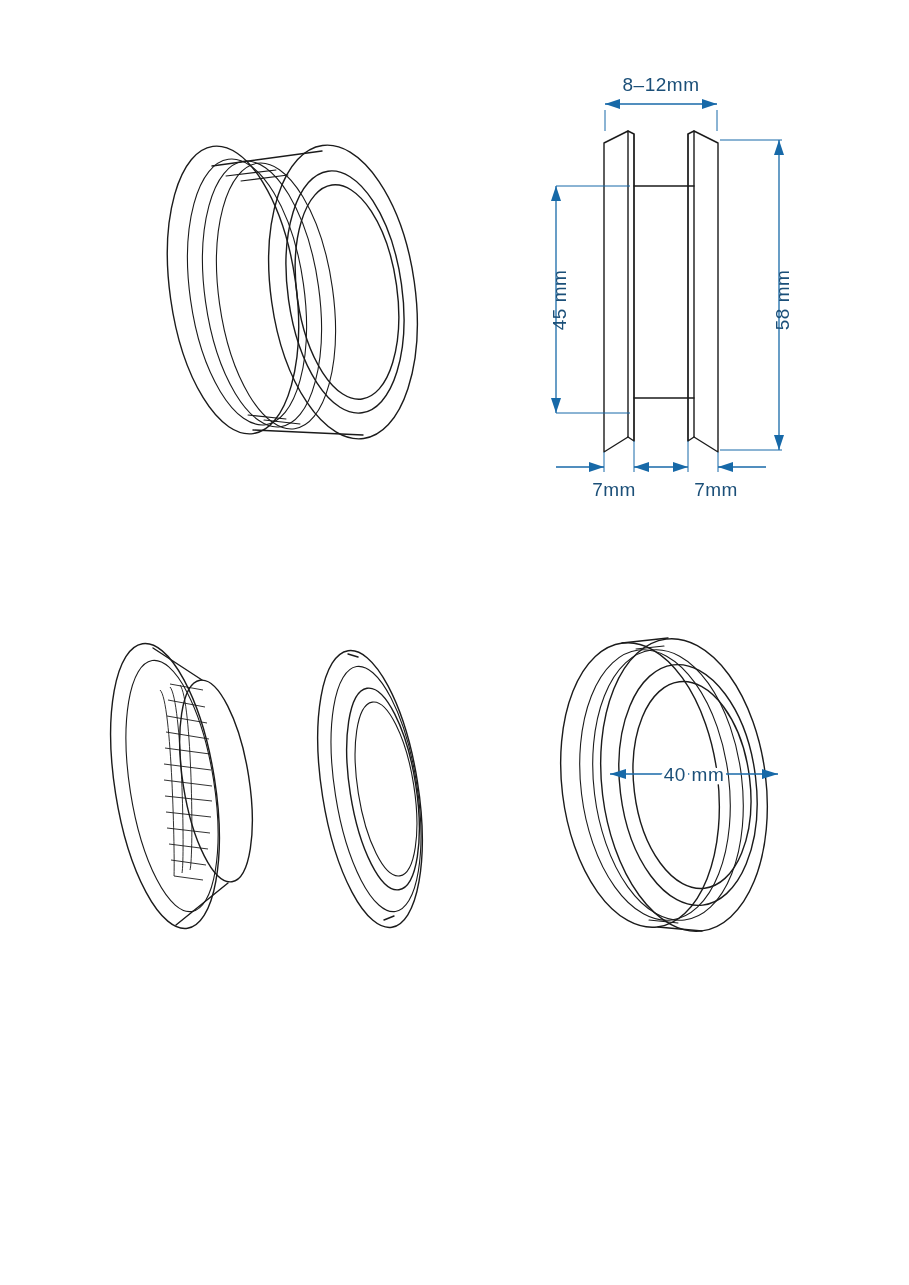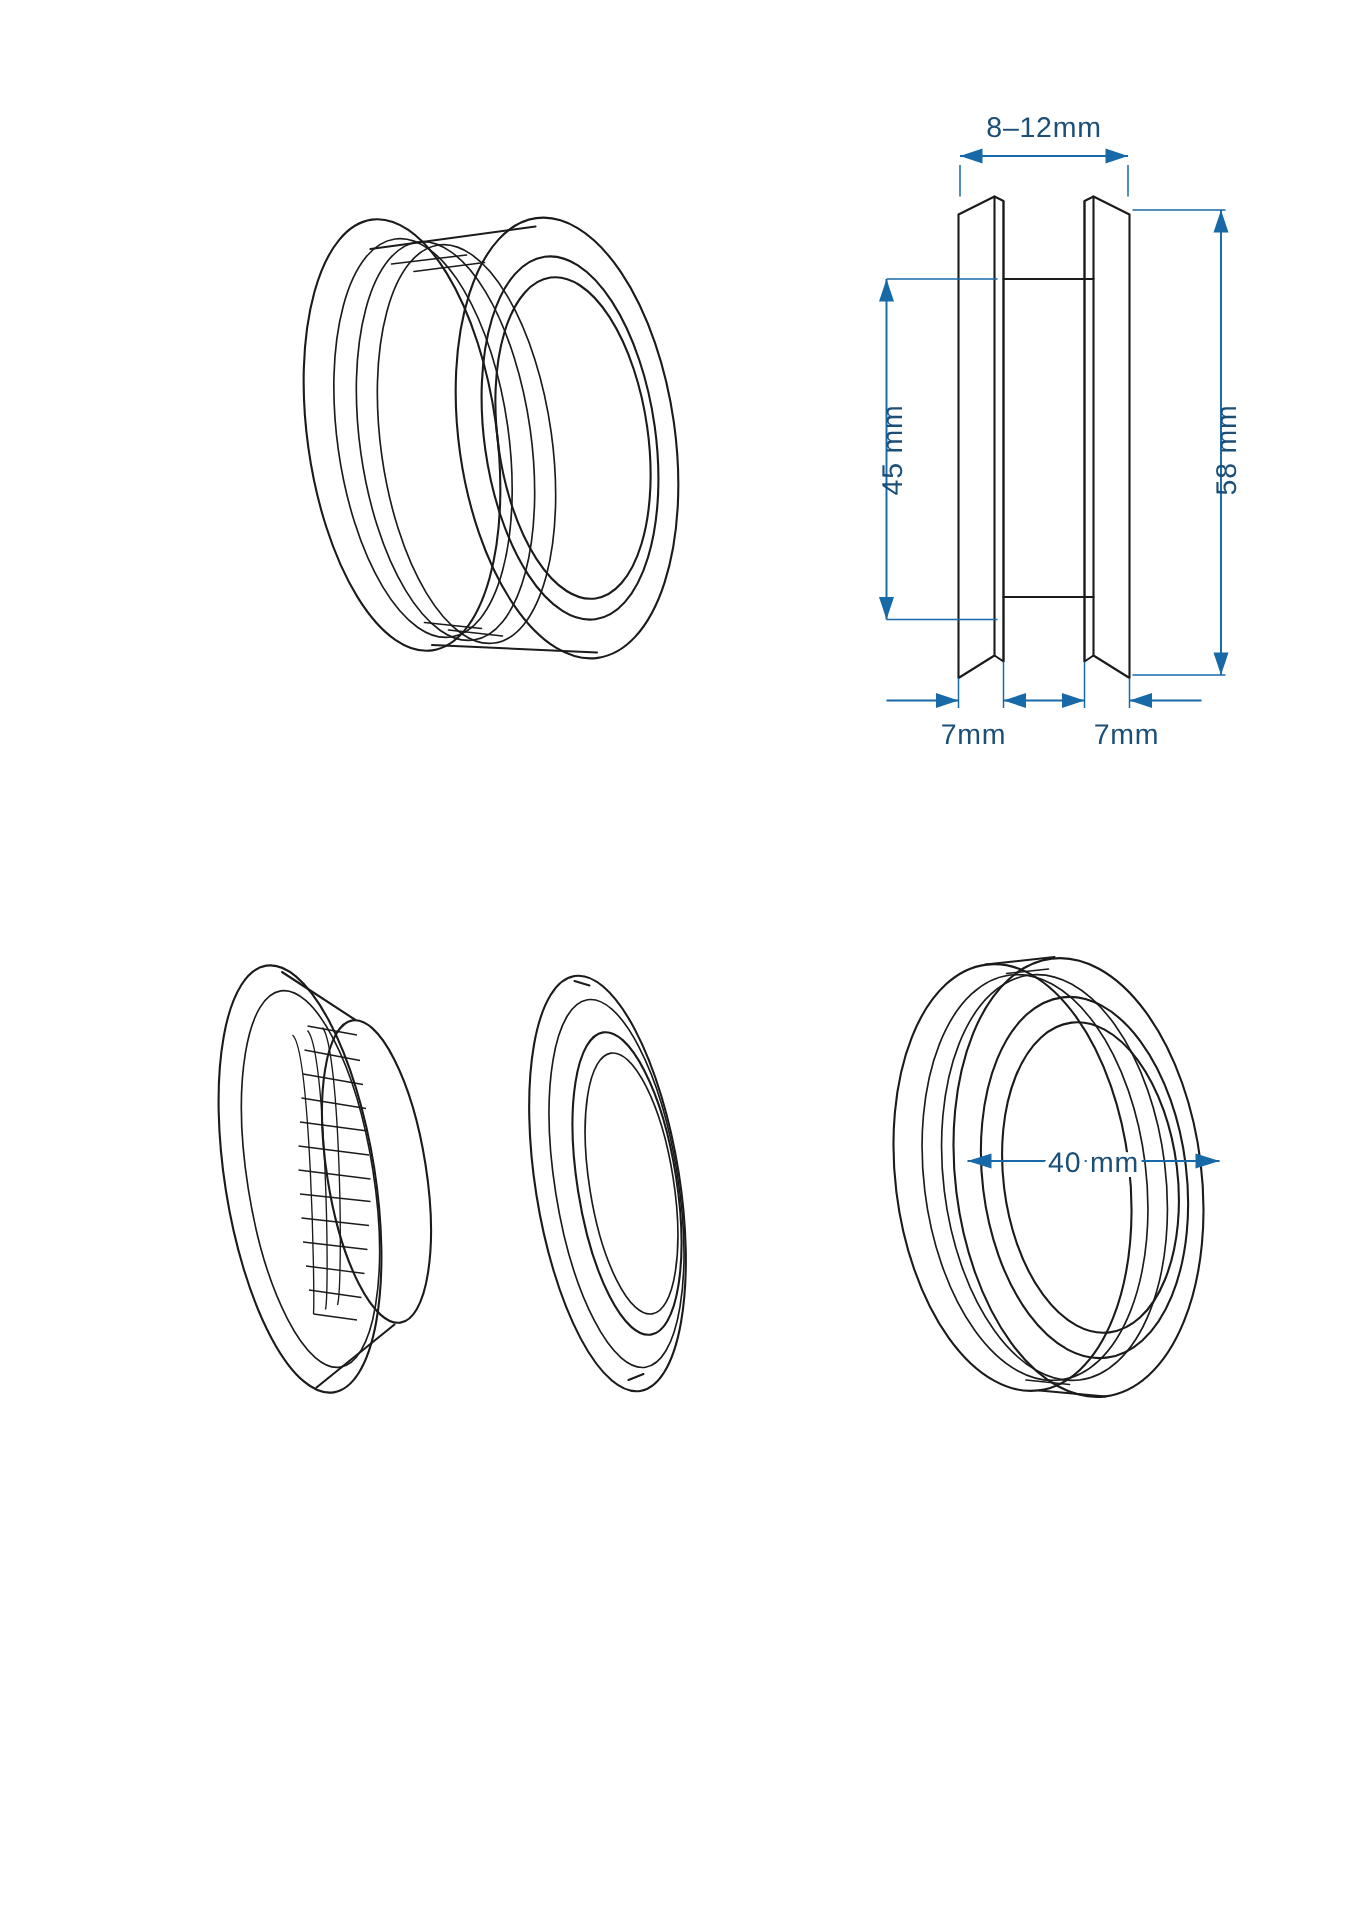--- a/index.html
+++ b/index.html
@@ -12,21 +12,20 @@
     height: 1285px;
     font-family: "Liberation Sans", sans-serif;
     color: #1a1a1a;
     position: relative;
     overflow: hidden;
   }
   #sheet {
     position: absolute;
     inset: 0;
     background: #ffffff;
-    margin-left: 35px;
   }
   svg.drawing {
     position: absolute;
     top: 0;
     left: 0;
     width: 909px;
     height: 1285px;
   }
   .outline {
     fill: none;

